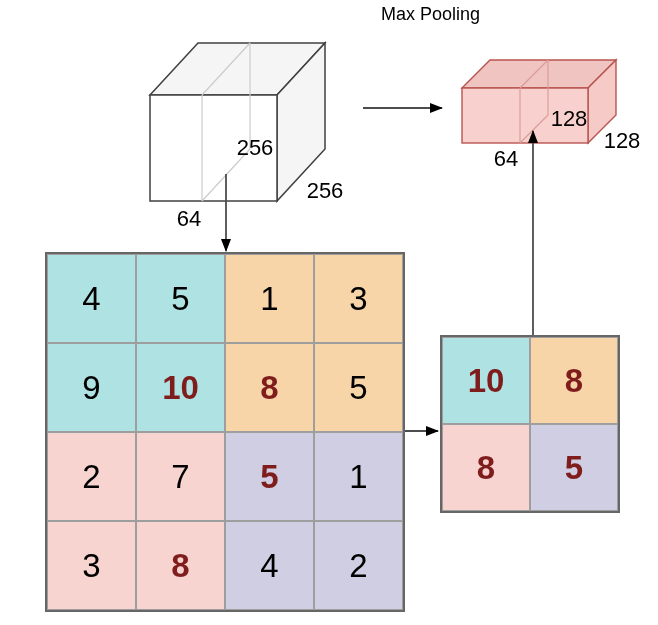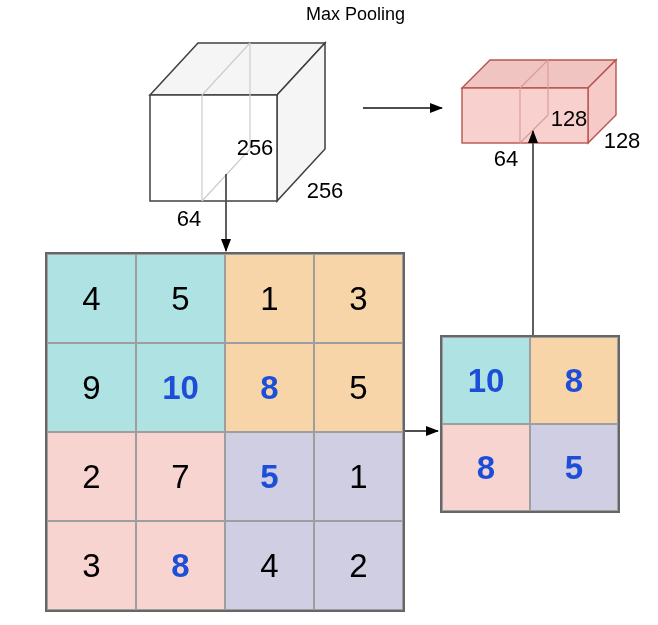--- a/index.html
+++ b/index.html
@@ -1,37 +1,37 @@
 <!DOCTYPE html>
 <html><head>
 <meta charset="utf-8">
 <style>
   html,body{margin:0;padding:0;background:#ffffff;}
   .canvas{position:relative;width:658px;height:625px;background:#ffffff;
           font-family:"Liberation Sans",sans-serif;overflow:hidden;}
   .diagram-svg{position:absolute;left:0;top:0;}
-  .page-title{position:absolute;left:306px;top:3px;width:160px;height:22px;
-              line-height:22px;text-align:left;font-size:18px;color:#000;}
+  .page-title{position:absolute;left:320px;top:3px;width:160px;height:22px;
+              line-height:22px;text-align:right;font-size:18px;color:#000;}
   .dim-label{position:absolute;width:64px;height:24px;line-height:24px;
              text-align:center;font-size:22px;color:#000;}
   .lbl-in-front{left:223px;top:136px;}
   .lbl-in-side{left:293px;top:179px;}
   .lbl-in-bottom{left:157px;top:207px;}
   .lbl-out-front{left:537px;top:107px;}
   .lbl-out-side{left:590px;top:129px;}
   .lbl-out-bottom{left:474px;top:147px;}
   .grid{position:absolute;display:grid;border:2px solid #666;box-sizing:border-box;
         background:#fff;}
   .grid-input{left:45px;top:252px;width:360px;height:360px;
               grid-template-columns:repeat(4,1fr);grid-template-rows:repeat(4,1fr);}
   .grid-output{left:440px;top:335px;width:180px;height:178px;
                grid-template-columns:repeat(2,1fr);grid-template-rows:repeat(2,1fr);}
   .cell{display:flex;align-items:center;justify-content:center;
         font-size:33px;color:#000;border:1px solid #9e9e9e;box-sizing:border-box;}
-  .cell.max{color:#1d4ed8;font-weight:bold;}
+  .cell.max{color:#7f1d1d;font-weight:bold;}
   .c-teal{background:#afe2e2;}
   .c-orange{background:#f8d5a9;}
   .c-pink{background:#f8d4d0;}
   .c-lavender{background:#d0cee2;}
 </style>
 </head>
 <body>
 
 <div class="canvas">
 

